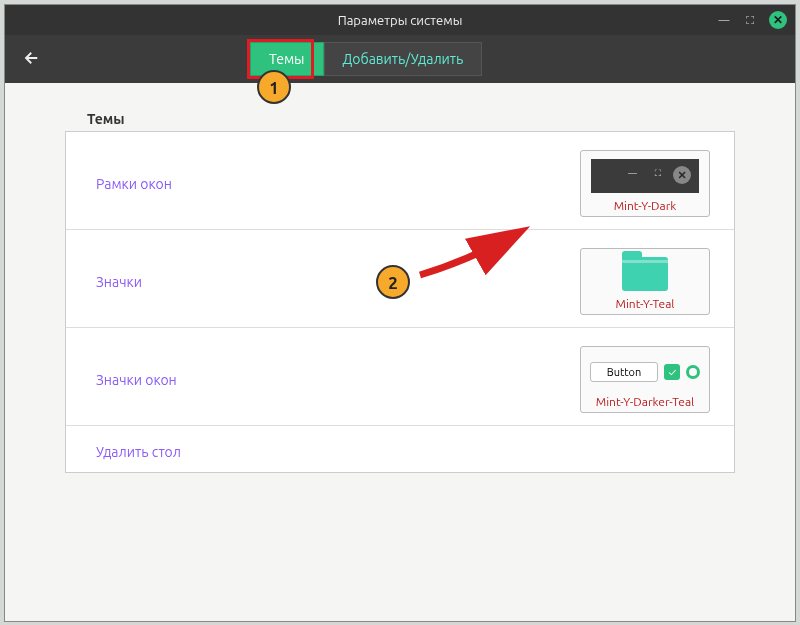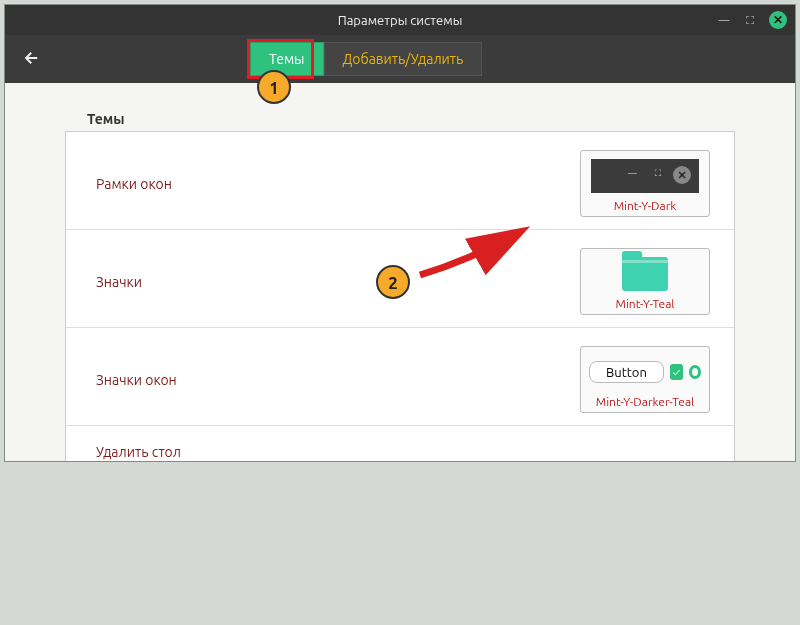--- a/index.html
+++ b/index.html
@@ -1,48 +1,48 @@
 <!DOCTYPE html>
 <html><head>
 <meta charset="utf-8">
 <style>
 * { margin:0; padding:0; box-sizing:border-box; font-family:"Segoe UI","Ubuntu",sans-serif; }
 body { background:#d4d9d6; width:800px; height:625px; overflow:hidden; }
-.window { margin:4px; border:1px solid #888; background:#f5f5f4; height:458px; display:flex; flex-direction:column; }
+.window { margin:4px; border:1px solid #888; background:#f5f5f4; height:618px; display:flex; flex-direction:column; }
 .titlebar { background:#333; height:30px; display:flex; align-items:center; justify-content:center; position:relative; color:#eee; font-size:13px; }
 .titlebar .win-ctrls { position:absolute; right:8px; top:0; height:30px; display:flex; align-items:center; gap:12px; }
 .titlebar .win-btn { width:14px; height:14px; display:flex; align-items:center; justify-content:center; color:#ccc; font-size:11px; cursor:pointer; }
 .titlebar .win-close { width:18px; height:18px; border-radius:50%; background:#2ec27e; color:#1a1a1a; font-size:12px; font-weight:bold; }
 .toolbar { background:#3b3b3b; height:48px; display:flex; align-items:center; position:relative; }
 .back-btn { position:absolute; left:18px; color:#eee; font-size:18px; cursor:pointer; }
 .tabs { display:flex; position:absolute; left:245px; }
-.tab { height:34px; padding:0 18px; display:flex; align-items:center; color:#eab308; font-size:14px; background:#444; border:1px solid #555; cursor:pointer; }
+.tab { height:34px; padding:0 18px; display:flex; align-items:center; color:#5eead4; font-size:14px; background:#444; border:1px solid #555; cursor:pointer; }
 .tab.active { background:#2ec27e; color:#fff; border:1px solid #26a269; }
 .highlight-red { position:absolute; border:3px solid #e01b24; pointer-events:none; }
 .content { flex:1; overflow:auto; padding:20px 60px 20px 60px; }
 .section-title { font-weight:bold; font-size:14px; margin:8px 0 4px 22px; color:#333; }
 .panel { background:#fff; border:1px solid #ccc; }
 .row { display:flex; align-items:center; justify-content:space-between; padding:18px 24px 12px 30px; border-bottom:1px solid #ddd; }
 .row:last-child { border-bottom:none; }
-.row-label { font-size:14px; color:#7f1d1d; }
+.row-label { font-size:14px; color:#8b5cf6; }
 .selector { display:flex; flex-direction:column; align-items:center; border:1px solid #bbb; border-radius:3px; padding:6px 8px 4px; min-width:130px; background:#fafafa; cursor:pointer; }
 .selector .preview { width:112px; height:38px; margin-bottom:4px; display:flex; align-items:center; justify-content:center; }
 .selector .label { font-size:12px; color:#b91c1c; text-align:center; }
 
 .wf-preview { background:#3b3b3b; width:108px; height:34px; position:relative; }
 .wf-preview .b { position:absolute; top:9px; color:#ccc; font-size:9px; }
 .wf-preview .b1 { right:62px; } .wf-preview .b2 { right:38px; }
 .wf-preview .bc { position:absolute; right:8px; top:7px; width:18px; height:18px; border-radius:50%; background:#888; color:#2a2a2a; display:flex; align-items:center; justify-content:center; font-size:11px; font-weight:bold; }
 
 .folder { width:46px; height:34px; background:#3fd2b0; border-radius:3px; position:relative; }
 .folder:before { content:""; position:absolute; top:-6px; left:0; width:20px; height:8px; background:#3fd2b0; border-radius:3px 3px 0 0; }
 .folder:after { content:""; position:absolute; top:3px; left:0; right:0; height:3px; background:rgba(255,255,255,0.35); }
 
 .style-preview { display:flex; align-items:center; gap:6px; }
-.style-preview .btn { border:1px solid #bbb; border-radius:8px; padding:3px 16px; font-size:13px; background:#fff; }
+.style-preview .btn { border:1px solid #bbb; border-radius:3px; padding:3px 16px; font-size:11px; background:#fff; }
 .style-preview .chk { width:16px; height:16px; background:#2ec27e; border-radius:3px; display:flex; align-items:center; justify-content:center; color:#fff; font-size:11px; }
 .style-preview .rad { width:14px; height:14px; border:3px solid #2ec27e; border-radius:50%; }
 
 .cursor-prev svg { width:20px; height:28px; }
 
 .desk-prev { width:110px; height:52px; background:#2a6f70; position:relative; }
 .desk-prev .cal { position:absolute; right:2px; top:2px; width:44px; height:40px; background:#222; }
 .desk-prev .bar { position:absolute; left:0; right:0; bottom:0; height:8px; background:#111; }
 .desk-prev .dots { position:absolute; left:3px; bottom:1px; font-size:5px; color:#6cf; letter-spacing:1px; }
 .desk-prev .clk { position:absolute; right:3px; bottom:1px; font-size:4px; color:#ccc; }

